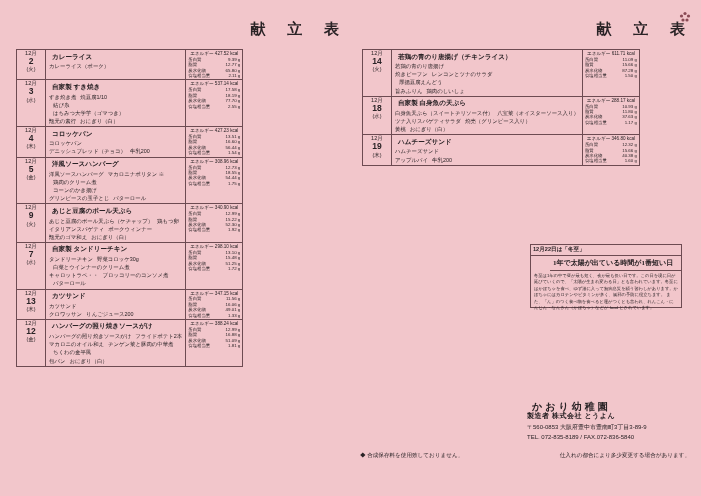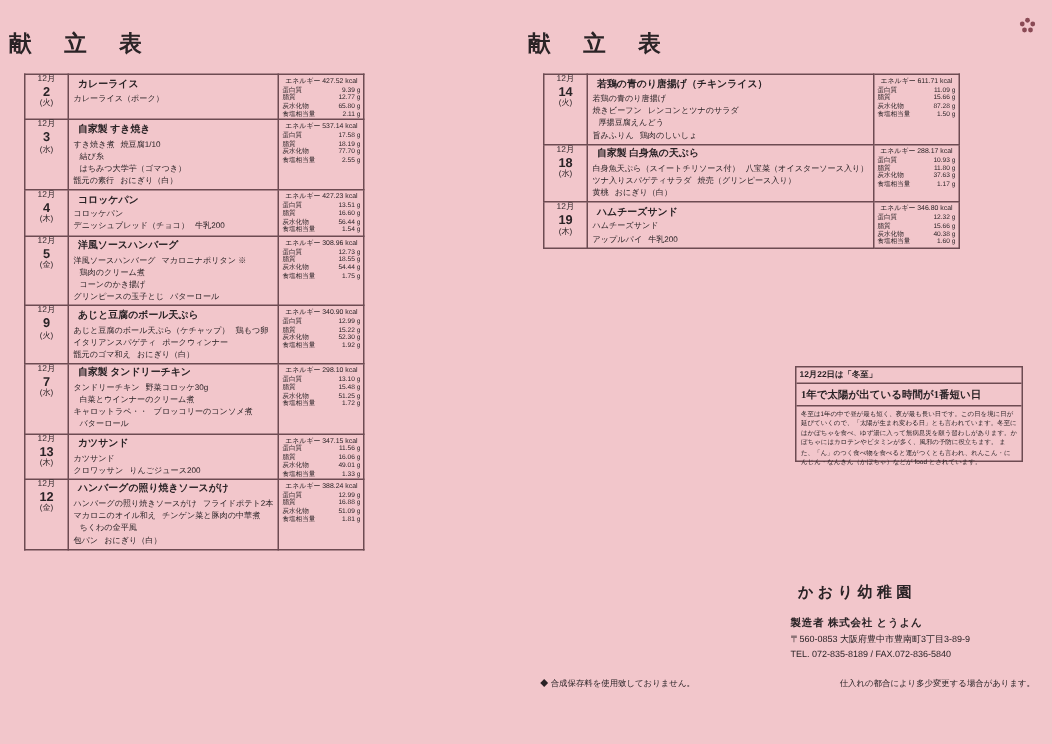--- a/index.html
+++ b/index.html
@@ -8,21 +8,21 @@
     background:#f2c6cb;
     font-family:"Liberation Sans", sans-serif;
     color:#2a2326;
     overflow:hidden;
   }
   .page{position:relative;width:701px;height:496px;}
   .panel{position:absolute;top:8px;height:480px;width:342px;}
   .left{left:6px;}
   .right{left:352px;}
   .title{
-    text-align:left;
+    text-align:right;
     font-family:"Liberation Serif", serif;
     font-size:15px;font-weight:bold;letter-spacing:9px;
     padding-top:12px;padding-bottom:10px;
   }
   .menutable{
     position:absolute;left:10px;right:6px;
     border-collapse:collapse;
     font-size:5.2px;
     table-layout:fixed;
   }
@@ -59,25 +59,26 @@
     border:0.8px solid #6d4b52;
   }
   .notice-hdr{
     font-size:5px;padding:1px 2px;border-bottom:0.6px solid #6d4b52;
     display:flex;gap:4px;align-items:center;
   }
   .notice-hdr b{font-size:5.6px;}
   .notice-title{
     font-size:7px;font-weight:bold;padding:2px 3px;border-bottom:0.6px solid #6d4b52;
     font-family:"Liberation Serif", serif;
+    margin-left:19px;
   }
   .notice-body{font-size:4.3px;line-height:1.5;padding:2px 3px;}
   .flower{position:absolute;right:3px;top:3px;width:12px;height:12px;}
   .kindergarten{
-    position:absolute;left:180px;top:380px;
+    position:absolute;left:180px;top:392px;
     font-size:10px;font-weight:bold;letter-spacing:3px;
     font-family:Liberation Mono, monospace;
   }
   .maker{
     position:absolute;left:175px;top:402px;width:165px;
     font-size:6px;line-height:1.7;text-align:left;
   }
   .maker .m-line1{font-size:7px;font-weight:bold;letter-spacing:0.5px;}
   .footnote{
     position:absolute;left:16px;top:452px;width:320px;

